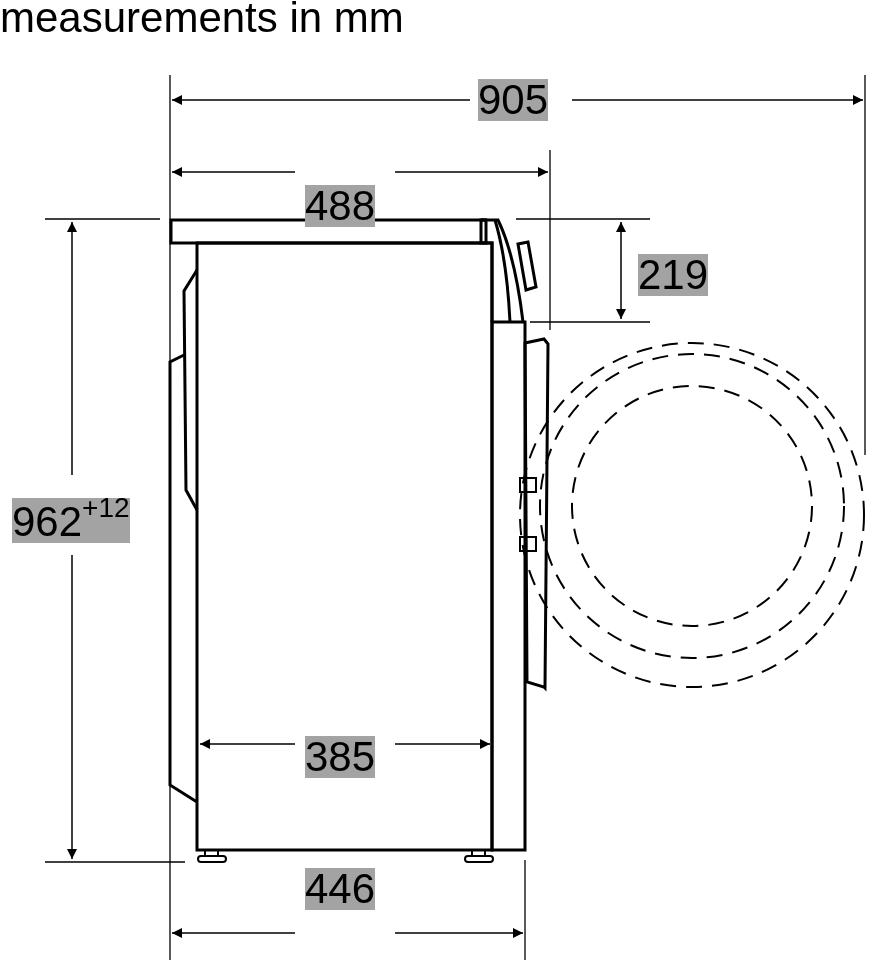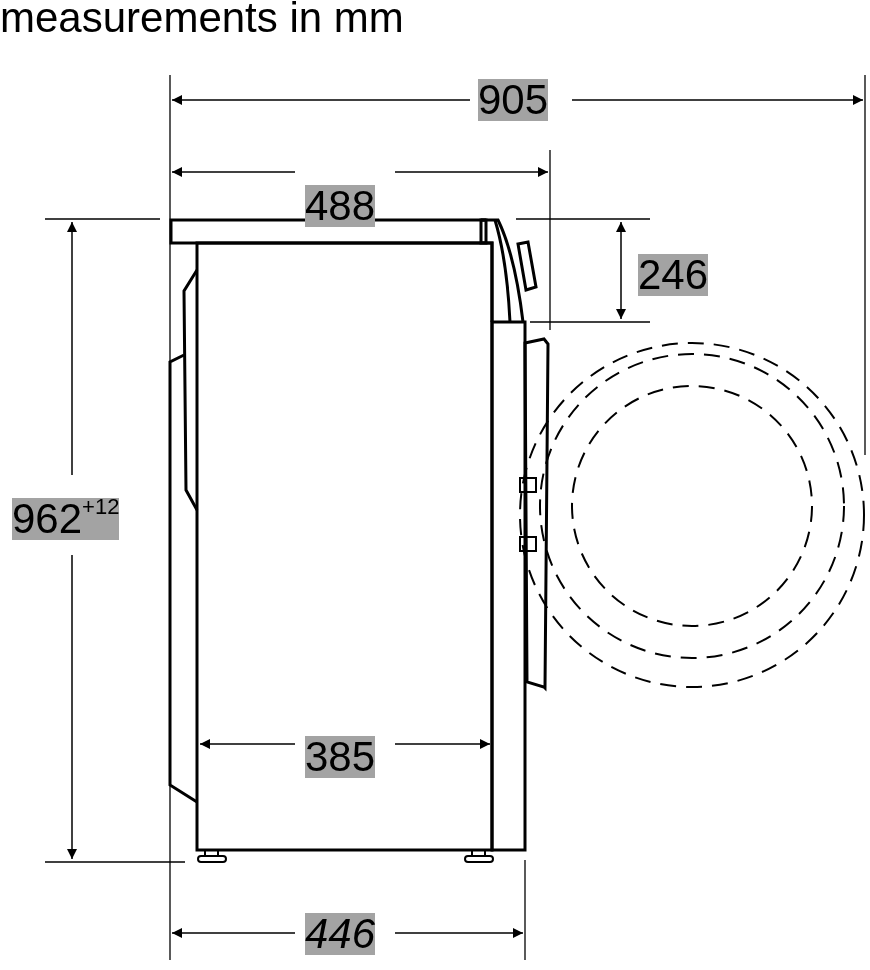--- a/index.html
+++ b/index.html
@@ -1,20 +1,20 @@
 <!DOCTYPE html>
 <html><head>
 <meta charset="utf-8">
 <style>
   html,body{margin:0;padding:0;background:#fff;}
   body{width:870px;height:970px;position:relative;overflow:hidden;font-family:"Liberation Sans",sans-serif;}
   #title{position:absolute;left:0;top:-6px;font-size:42px;color:#000;white-space:nowrap;}
   svg{position:absolute;left:0;top:0;}
   .lbl{position:absolute;font-size:42px;color:#000;background:#a3a3a3;line-height:1;white-space:nowrap;}
-  .lbl sup{font-size:22px;position:relative;top:-4px;}
+  .lbl sup{font-size:28px;position:relative;top:-4px;}
 </style>
 </head>
 <body>
 
 <div id="title">measurements in mm</div>
 
 <svg width="870" height="970" viewBox="0 0 870 970">
   <defs>
     <marker id="ah" viewBox="0 0 10 10" refX="10" refY="5" markerWidth="10" markerHeight="10" orient="auto-start-reverse" markerUnits="userSpaceOnUse">
       <path d="M0,0 L10,5 L0,10 z" fill="#000"></path>
@@ -69,16 +69,16 @@
     <g stroke-width="2" stroke-dasharray="16,10">
       <circle cx="692" cy="506" r="120"></circle>
       <circle cx="692" cy="515" r="172"></circle>
       <circle cx="692" cy="506" r="152" transform="translate(0,0)"></circle>
     </g>
   </g>
 </svg>
 
 <div class="lbl" style="left:478px;top:79px;">905</div>
 <div class="lbl" style="left:305px;top:152px;margin-top:33px;">488</div>
-<div class="lbl" style="left:638px;top:254px;">246</div>
+<div class="lbl" style="left:638px;top:254px;">219</div>
 <div class="lbl" style="left:12px;top:498px;"><span>962</span><sup>+12</sup></div>
 <div class="lbl" style="left:305px;top:723px;margin-top:13px;">385</div>
-<div class="lbl" style="left:305px;top:913px;font-style:italic;">446</div>
+<div class="lbl" style="left:305px;top:868px;">446</div>
 
 </body></html>

